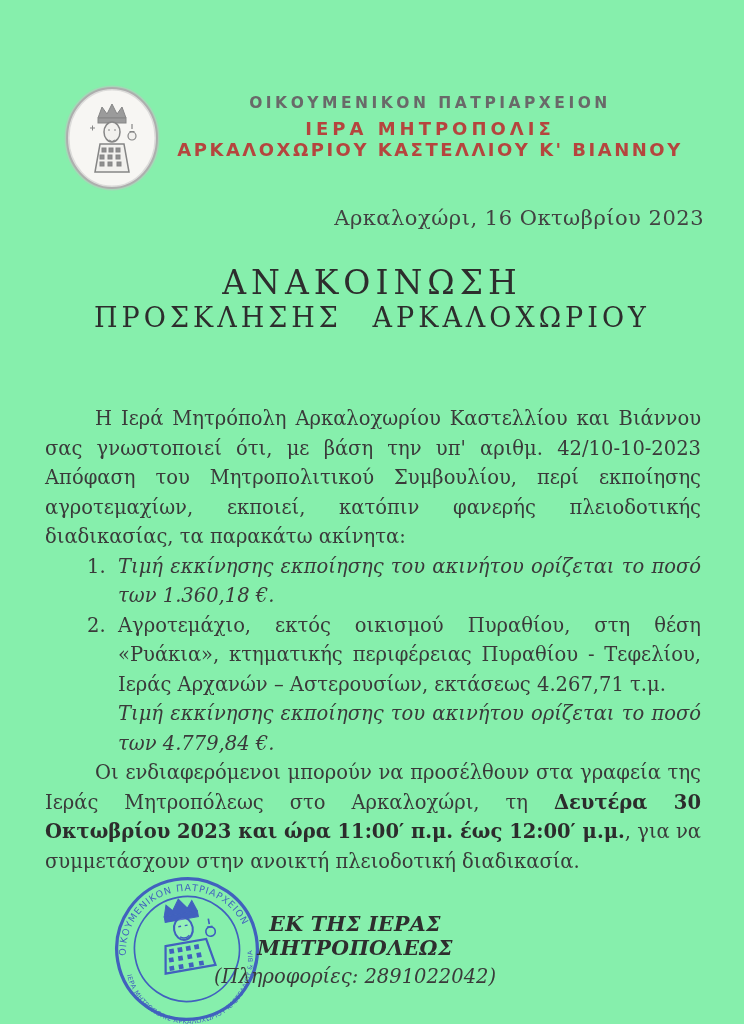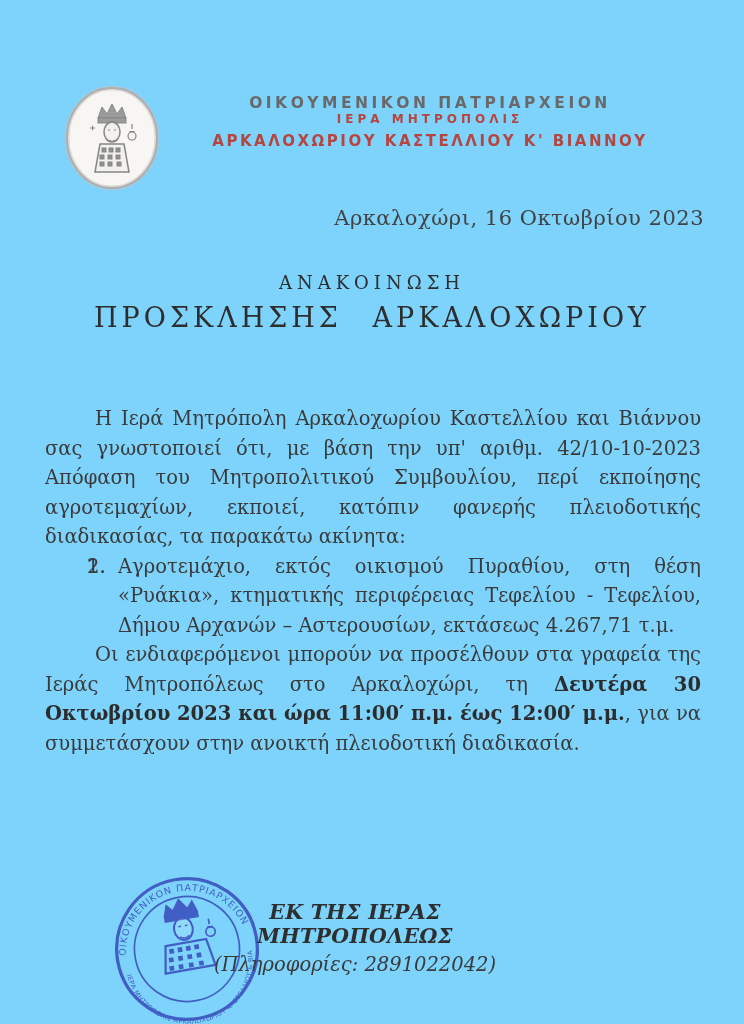--- a/index.html
+++ b/index.html
@@ -1,60 +1,60 @@
 <!DOCTYPE html>
 <html lang="el"><head>
 <meta charset="utf-8">
 <style>
   * { margin:0; padding:0; box-sizing:border-box; }
   html,body { background:#e8e8e8; }
   .page {
     position:relative; width:744px; height:1024px; margin:0 auto;
-    background:#7dd3fc; overflow:hidden;
+    background:#86efac; overflow:hidden;
     font-family:"DejaVu Serif","Liberation Serif",serif; color:#3a3a3a;
   }
 
   
   .emblem { position:absolute; left:62px; top:84px; width:100px; height:108px; }
   .header-text {
     position:absolute; left:148px; top:94px; width:564px; text-align:center;
     font-family:"DejaVu Sans","Liberation Sans",sans-serif; font-weight:bold;
   }
   .h-line1 { font-size:15.5px; letter-spacing:3.5px; color:#696969; }
-  .h-line2 { font-size:12px; letter-spacing:4px;  color:#b5453e; }
-  .h-line3 { font-size:15px;   letter-spacing:2.5px; color:#b5453e; margin-top:6px; }
+  .h-line2 { font-size:18px; letter-spacing:4px;  color:#b5453e; margin-top:6px; }
+  .h-line3 { font-size:18px;   letter-spacing:2.5px; color:#b5453e; margin-top:0; }
 
   
   .date-line {
     position:absolute; top:206px; right:40px;
     font-size:21px; color:#424242; letter-spacing:.5px;
   }
 
   
   .doc-title { position:absolute; top:266px; left:0; width:744px; text-align:center;
                color:#2d2d2d; line-height:34px; }
-  .doc-title .t1 { font-size:18px; letter-spacing:5px; }
+  .doc-title .t1 { font-size:33px; letter-spacing:5px; }
   .doc-title .t2 { font-size:27px; letter-spacing:4px; word-spacing:18px; margin-top:1px; }
 
   
   .body-block { position:absolute; top:372px; left:45px; width:656px;
                 font-size:19.5px; line-height:29.5px; text-align:justify;margin-top:32px; }
   .intro   { text-indent:50px; }
   .list-item { position:relative; }
   .item-number { position:absolute; left:42px; top:0; }
   .item-text  { margin-left:73px; text-align:justify; }
   .price-note { margin-left:73px; font-style:italic; text-align:justify; }
   .closing { text-indent:50px; }
   .closing .bold { font-weight:bold; color:#2c2c2c; }
 
   
   .footer { position:absolute; top:868px; left:0; width:744px; height:156px; }
   .stamp  { position:absolute; left:110px; top:6px; width:154px; height:150px;
             transform:rotate(-10deg); opacity:.92; }
-  .sig-block { position:absolute; left:188px; top:32px; width:334px; text-align:center; }
+  .sig-block { position:absolute; left:188px; top:44px; width:334px; text-align:center; }
   .signature { font-weight:bold; font-style:italic; font-size:20.5px; color:#2e2e2e; letter-spacing:.3px; }
   .info      { font-style:italic; font-size:19.5px; margin-top:5px; color:#3a3a3a;text-align:center; }
 </style>
 </head>
 <body>
 
 <div class="page">
 
   <svg class="emblem" viewBox="0 0 100 108" aria-hidden="true">
     <ellipse cx="50" cy="54" rx="45" ry="50" fill="#f7f6f3" stroke="#9a9a9a" stroke-width="2"></ellipse>
@@ -93,25 +93,27 @@
   <div class="doc-title">
     <div class="t1">ΑΝΑΚΟΙΝΩΣΗ</div>
     <div class="t2">ΠΡΟΣΚΛΗΣΗΣ ΑΡΚΑΛΟΧΩΡΙΟΥ</div>
   </div>
 
   <div class="body-block">
     <p class="intro">Η Ιερά Μητρόπολη Αρκαλοχωρίου Καστελλίου και Βιάννου σας γνωστοποιεί ότι, με βάση την υπ' αριθμ. 42/10-10-2023 Απόφαση του Μητροπολιτικού Συμβουλίου, περί εκποίησης αγροτεμαχίων, εκποιεί, κατόπιν φανερής πλειοδοτικής διαδικασίας, τα παρακάτω ακίνητα:</p>
 
     <div class="list-item">
       <span class="item-number">1.</span>
+      <div class="price-note">Τιμή εκκίνησης εκποίησης του ακινήτου ορίζεται το ποσό των 1.360,18 €.</div>
     </div>
 
     <div class="list-item">
       <span class="item-number">2.</span>
-      <div class="item-text">Αγροτεμάχιο, εκτός οικισμού Πυραθίου, στη θέση «Ρυάκια», κτηματικής περιφέρειας Τεφελίου - Τεφελίου, Δήμου Αρχανών – Αστερουσίων, εκτάσεως 4.267,71 τ.μ.</div>
+      <div class="item-text">Αγροτεμάχιο, εκτός οικισμού Πυραθίου, στη θέση «Ρυάκια», κτηματικής περιφέρειας Πυραθίου - Τεφελίου, Ιεράς Αρχανών – Αστερουσίων, εκτάσεως 4.267,71 τ.μ.</div>
+      <div class="price-note">Τιμή εκκίνησης εκποίησης του ακινήτου ορίζεται το ποσό των 4.779,84 €.</div>
     </div>
 
     <p class="closing"><span>Οι ενδιαφερόμενοι μπορούν να προσέλθουν στα γραφεία της Ιεράς Μητροπόλεως στο Αρκαλοχώρι, τη </span><span class="bold">Δευτέρα 30 Οκτωβρίου 2023 και ώρα 11:00′ π.μ. έως 12:00′ μ.μ.</span><span>, για να συμμετάσχουν στην ανοικτή πλειοδοτική διαδικασία.</span></p>
   </div>
 
   <div class="footer">
 
     <svg class="stamp" viewBox="0 0 160 160" aria-hidden="true">
       <defs>
         <path id="rimTop" d="M14,84 A66,66 0 0 1 146,84" fill="none"></path>

